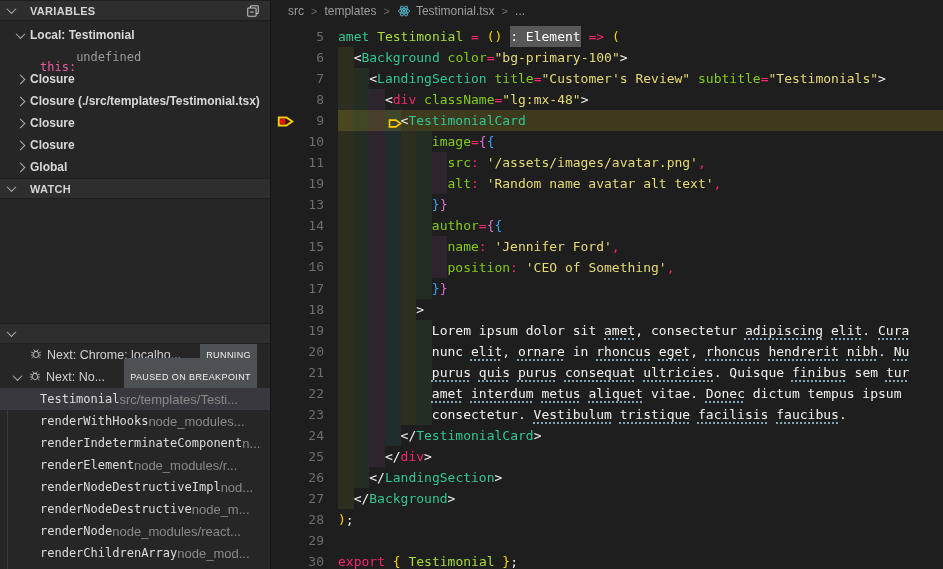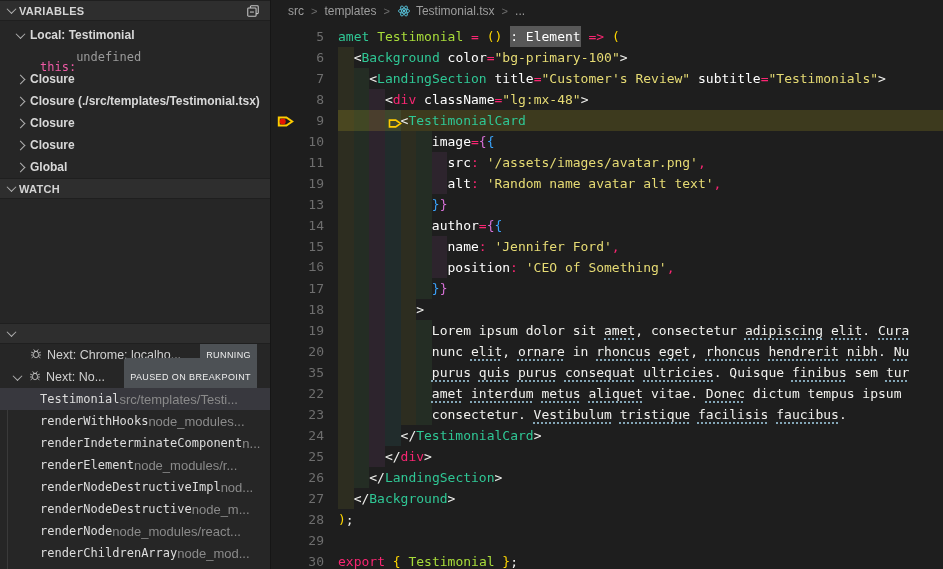--- a/index.html
+++ b/index.html
@@ -7,21 +7,21 @@
   #app {
     position:relative; width:943px; height:569px; overflow:hidden;
     background:#1e1e1e; font-family:"Liberation Sans", sans-serif;
     color:#cccccc; font-size:12px; -webkit-font-smoothing:antialiased;
   }
   
   #sidebar { position:absolute; left:0; top:0; width:271px; height:569px;
     background:#262626; border-right:1px solid #161616; display:flex; flex-direction:column; }
   .sect-header { height:21px; background:#2e2e2e; display:flex; align-items:center;
     padding:0 8px; border-bottom:1px solid #1f1f1f; border-top:1px solid #1f1f1f; flex:none; }
-  .sect-title { font-size:11px; font-weight:700; color:#d4d4d4; letter-spacing:.3px; margin-left:4px; flex:1; }
+  .sect-title { font-size:11px; font-weight:700; color:#d4d4d4; letter-spacing:.3px; margin-left:15px; flex:1; }
   .chev { width:7px; height:7px; border-right:1.5px solid #b0b0b0; border-bottom:1.5px solid #b0b0b0;
     display:inline-block; flex:none; }
   .chev.down { transform:rotate(45deg) translate(-1px,-1px); }
   .chev.right { transform:rotate(-45deg); }
   .icon-btn { width:18px; height:18px; display:flex; align-items:center; justify-content:center; cursor:pointer; }
   #vars-body { height:157px; padding-top:3px; overflow:hidden; }
   #watch-body { height:124px; }
   .tree-row { height:22px; display:flex; align-items:center; cursor:pointer; position:relative; }
   .tree-row .chev { margin-right:6px; }
   .tree-label { font-weight:700; color:#d8d8d8; white-space:nowrap; overflow:hidden; text-overflow:ellipsis; }
@@ -51,21 +51,21 @@
   .gutter-num { position:absolute; width:52px; text-align:right; color:#6e6e6e; }
   .code-line { position:absolute; left:66px; right:0; height:21px; white-space:pre; }
   .code-line.current { background:rgba(224,208,28,0.16); }
   .ind { display:inline-block; width:2ch; height:21px; vertical-align:top; }
   .ind0 { background:rgba(255,255,64,0.07); }
   .ind1 { background:rgba(127,255,127,0.07); }
   .ind2 { background:rgba(255,127,255,0.07); }
   .ind3 { background:rgba(79,236,236,0.07); }
   .code-line span.seg { display:inline-block; height:21px; vertical-align:top; white-space:pre; }
   .fg{color:#f1f1ee} .kw{color:#f92672} .comp{color:#2fc795} .ident{color:#a8dc3a}
-  .attr{color:#ffffff} .str{color:#e6db74} .b1{color:#ffd700} .b2{color:#d670d6} .b3{color:#3aa2f8}
+  .attr{color:#84cc16} .str{color:#e6db74} .b1{color:#ffd700} .b2{color:#d670d6} .b3{color:#3aa2f8}
   .sel{background:#585858;color:#ffffff}
   .u{text-decoration:underline dotted 1.5px rgba(150,190,210,.85); text-underline-offset:3px}
   .inline-bp { position:absolute; top:4px; }
   #gutter-paused { position:absolute; left:5px; }
 </style>
 </head>
 <body>
 
 <div id="app">
 
@@ -238,21 +238,21 @@
         <div class="gutter-num" style="top: 235px; font-family: Liberation Mono, monospace;">16</div>
         <div class="code-line" style="top: 235px;"><span class="ind ind0"></span><span class="ind ind1"></span><span class="ind ind2"></span><span class="ind ind3"></span><span class="ind ind0"></span><span class="ind ind1"></span><span class="ind ind2"></span><span class="seg attr">position</span><span class="seg kw">:</span><span class="seg fg"> </span><span class="seg str">'CEO of Something'</span><span class="seg kw">,</span></div>
         <div class="gutter-num" style="top: 256px;">17</div>
         <div class="code-line" style="top: 256px;"><span class="ind ind0"></span><span class="ind ind1"></span><span class="ind ind2"></span><span class="ind ind3"></span><span class="ind ind0"></span><span class="ind ind1"></span><span class="seg b3">}</span><span class="seg b2">}</span></div>
         <div class="gutter-num" style="top: 277px;">18</div>
         <div class="code-line" style="top: 277px;"><span class="ind ind0"></span><span class="ind ind1"></span><span class="ind ind2"></span><span class="ind ind3"></span><span class="ind ind0"></span><span class="seg fg">&gt;</span></div>
         <div class="gutter-num" style="top: 298px;">19</div>
         <div class="code-line" style="top: 298px;"><span class="ind ind0"></span><span class="ind ind1"></span><span class="ind ind2"></span><span class="ind ind3"></span><span class="ind ind0"></span><span class="ind ind1"></span><span class="seg fg">Lorem ipsum dolor sit </span><span class="seg fg u">amet</span><span class="seg fg">, consectetur </span><span class="seg fg u">adipiscing</span><span class="seg fg"> </span><span class="seg fg u">elit</span><span class="seg fg">. </span><span class="seg fg u">Cura</span></div>
         <div class="gutter-num" style="top: 319px;">20</div>
         <div class="code-line" style="top: 319px;"><span class="ind ind0"></span><span class="ind ind1"></span><span class="ind ind2"></span><span class="ind ind3"></span><span class="ind ind0"></span><span class="ind ind1"></span><span class="seg fg">nunc </span><span class="seg fg u">elit</span><span class="seg fg">, </span><span class="seg fg u">ornare</span><span class="seg fg"> in </span><span class="seg fg u">rhoncus</span><span class="seg fg"> </span><span class="seg fg u">eget</span><span class="seg fg">, </span><span class="seg fg u">rhoncus</span><span class="seg fg"> </span><span class="seg fg u">hendrerit</span><span class="seg fg"> </span><span class="seg fg u">nibh</span><span class="seg fg">. </span><span class="seg fg u">Nu</span></div>
-        <div class="gutter-num" style="top: 340px;">35</div>
+        <div class="gutter-num" style="top: 340px;">21</div>
         <div class="code-line" style="top: 340px;"><span class="ind ind0"></span><span class="ind ind1"></span><span class="ind ind2"></span><span class="ind ind3"></span><span class="ind ind0"></span><span class="ind ind1"></span><span class="seg fg u">purus</span><span class="seg fg"> </span><span class="seg fg u">quis</span><span class="seg fg"> </span><span class="seg fg u">purus</span><span class="seg fg"> </span><span class="seg fg u">consequat</span><span class="seg fg"> </span><span class="seg fg u">ultricies</span><span class="seg fg">. Quisque </span><span class="seg fg u">finibus</span><span class="seg fg"> sem </span><span class="seg fg u">tur</span></div>
         <div class="gutter-num" style="top: 361px;">22</div>
         <div class="code-line" style="top: 361px;"><span class="ind ind0"></span><span class="ind ind1"></span><span class="ind ind2"></span><span class="ind ind3"></span><span class="ind ind0"></span><span class="ind ind1"></span><span class="seg fg u">amet</span><span class="seg fg"> </span><span class="seg fg u">interdum</span><span class="seg fg"> </span><span class="seg fg u">metus</span><span class="seg fg"> </span><span class="seg fg u">aliquet</span><span class="seg fg"> vitae. </span><span class="seg fg u">Donec</span><span class="seg fg"> dictum tempus ipsum </span></div>
         <div class="gutter-num" style="top: 382px;">23</div>
         <div class="code-line" style="top: 382px;"><span class="ind ind0"></span><span class="ind ind1"></span><span class="ind ind2"></span><span class="ind ind3"></span><span class="ind ind0"></span><span class="ind ind1"></span><span class="seg fg">consectetur. </span><span class="seg fg u">Vestibulum</span><span class="seg fg"> </span><span class="seg fg u">tristique</span><span class="seg fg"> </span><span class="seg fg u">facilisis</span><span class="seg fg"> </span><span class="seg fg u">faucibus</span><span class="seg fg">.</span></div>
         <div class="gutter-num" style="top: 403px;">24</div>
         <div class="code-line" style="top: 403px;"><span class="ind ind0"></span><span class="ind ind1"></span><span class="ind ind2"></span><span class="ind ind3"></span><span class="seg fg">&lt;/</span><span class="seg comp">TestimonialCard</span><span class="seg fg">&gt;</span></div>
         <div class="gutter-num" style="top: 424px;">25</div>
         <div class="code-line" style="top: 424px;"><span class="ind ind0"></span><span class="ind ind1"></span><span class="ind ind2"></span><span class="seg fg">&lt;/</span><span class="seg kw">div</span><span class="seg fg">&gt;</span></div>
         <div class="gutter-num" style="top: 445px;">26</div>

